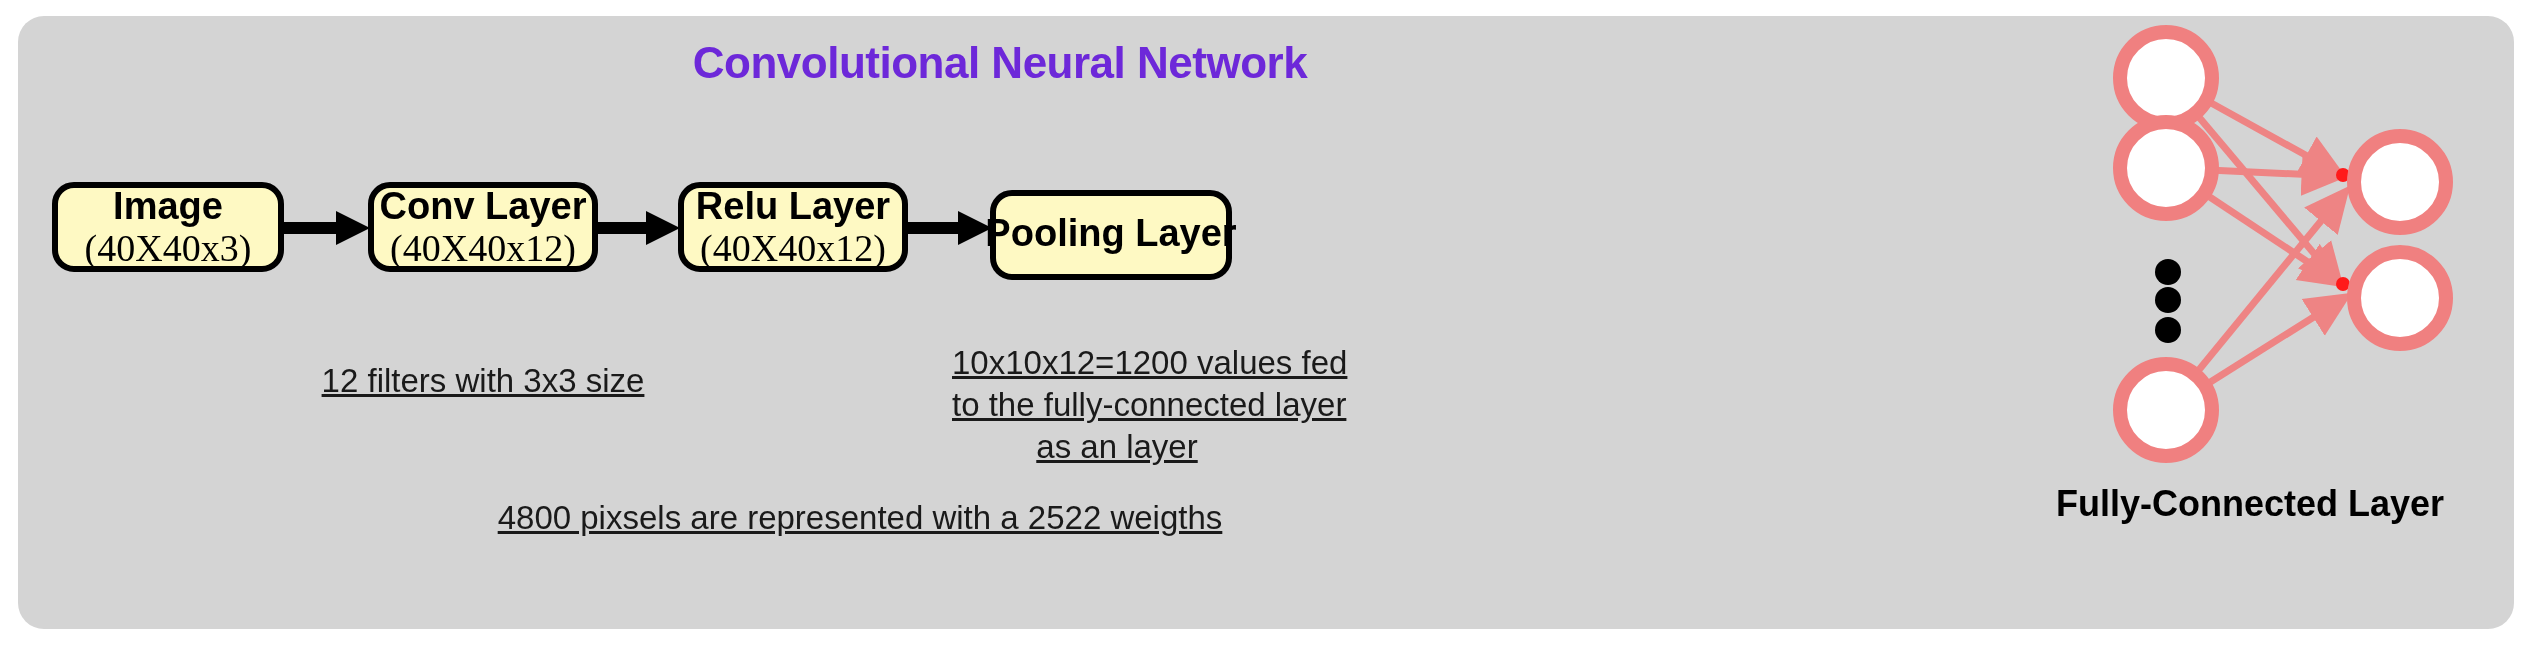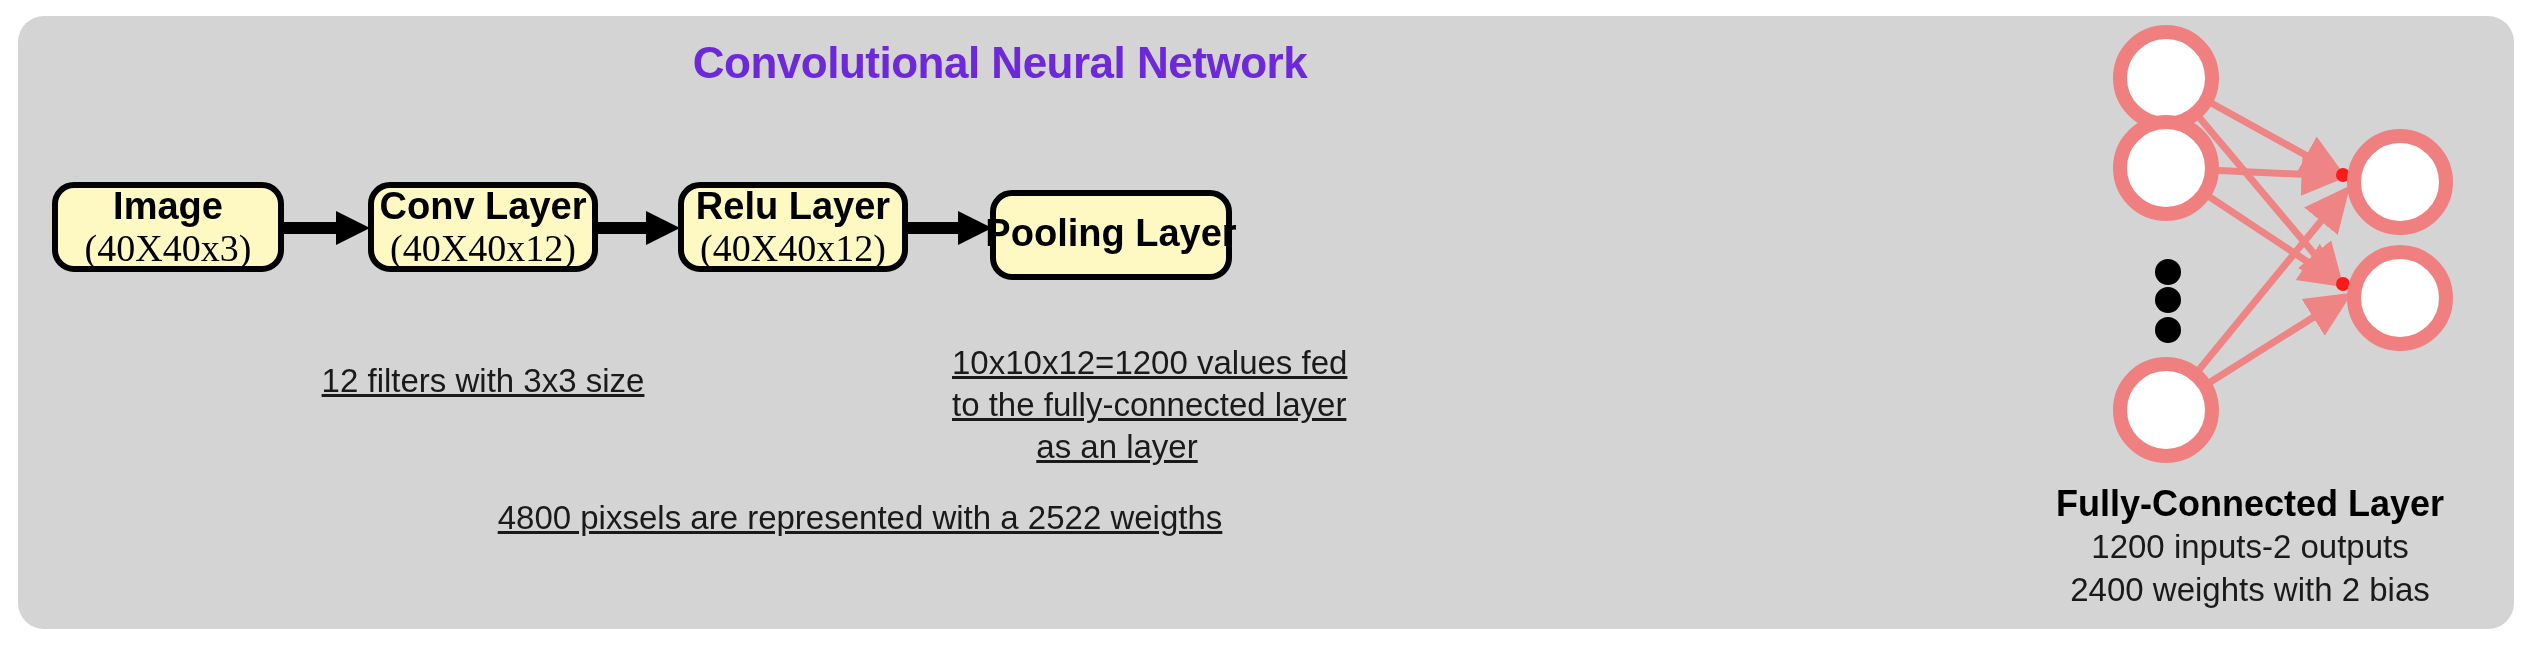--- a/index.html
+++ b/index.html
@@ -197,18 +197,14 @@
 
     <g fill="#000000">
       <circle cx="68" cy="262" r="13"></circle>
       <circle cx="68" cy="290" r="13"></circle>
       <circle cx="68" cy="320" r="13"></circle>
     </g>
   </svg>
 
   <div id="fc-title" style="left:1990px; top:483px; width:520px;">Fully-Connected Layer</div>
 
-  <div id="fc-sub" style="left:1990px; top:526px; width:520px;">
-    <div>1200 inputs-2 outputs</div>
-    <div>2400 weights with 2 bias</div>
-  </div>
 
 </div>
 
 </body></html>

